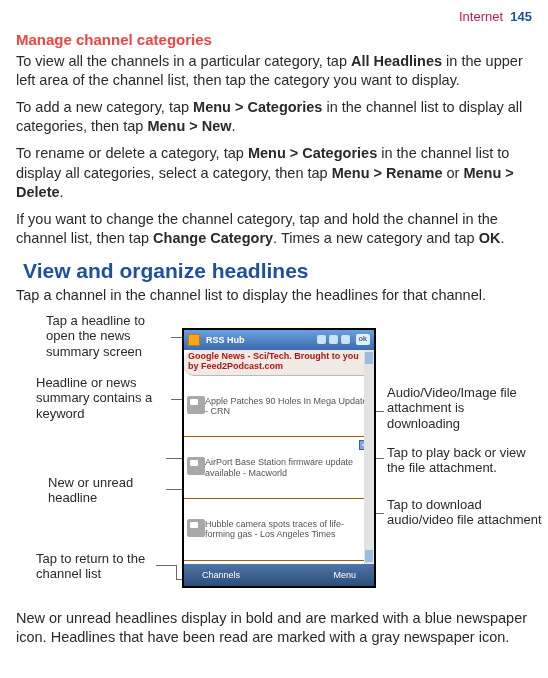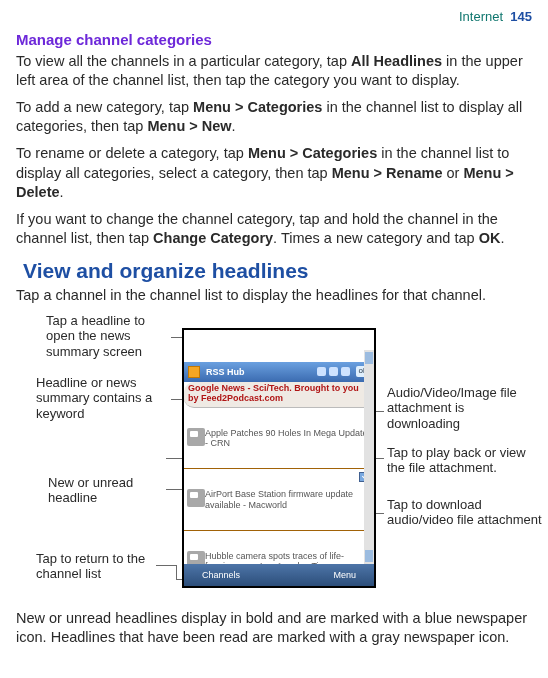--- a/index.html
+++ b/index.html
@@ -11,24 +11,24 @@
     line-height: 1.35;
     color: #2a2a2a;
     padding: 8px 16px 10px 16px;
     position: relative;
   }
   .header-line {
     text-align: right;
     font-size: 13px;
     margin-bottom: 4px;
   }
-  .header-line .sec { color: #0f766e; }
+  .header-line .sec { color: #be185d; }
   .header-line .pg { color: #1e4fa3; font-weight: bold; }
   .h-sub {
-    color: #6d28d9;
+    color: #ef4444;
     font-weight: bold;
     font-size: 15px;
     margin-bottom: 2px;
   }
   .h-main {
     color: #1e4fa3;
     font-weight: bold;
     font-size: 21px;
     margin-top: 8px;
     margin-bottom: 1px;
@@ -57,21 +57,20 @@
     overflow: hidden;
   }
   .topbar {
     height: 20px;
     background: linear-gradient(#6aa0e0,#3b6bb0);
     color: #fff;
     display: flex;
     align-items: center;
     padding: 0 4px;
     gap: 6px;
-    margin-top: 32px;
   }
   .topbar .flag { width:12px;height:12px;background:#f5a623;border:1px solid #c47800; }
   .topbar .title { flex:1; font-weight:bold; filter: blur(0.3px); }
   .topbar .icons { display:flex; gap:3px; }
   .topbar .icons span { width:9px;height:9px;background:#cde2ff;border-radius:2px;display:inline-block; }
   .ok { font-size:8px;background:#dfeffd;color:#234;padding:0 3px;border-radius:2px; }
   .brandbar {
     height: 26px;
     background: #efeae4;
     border-bottom: 1px solid #bbb;

